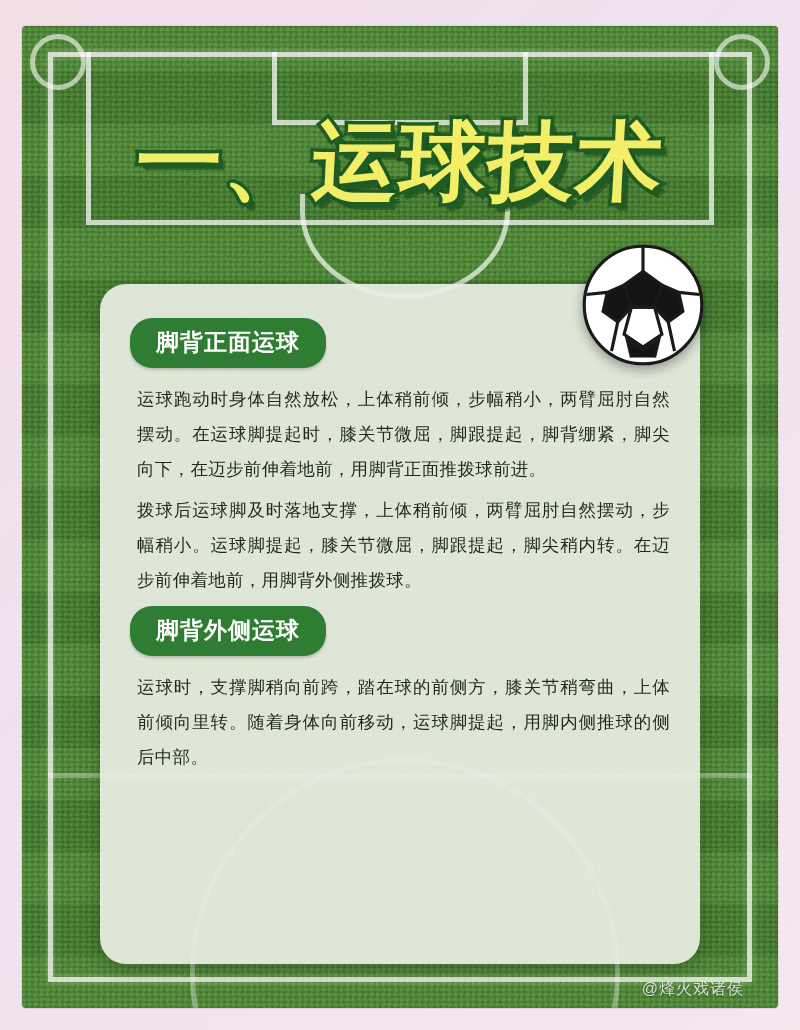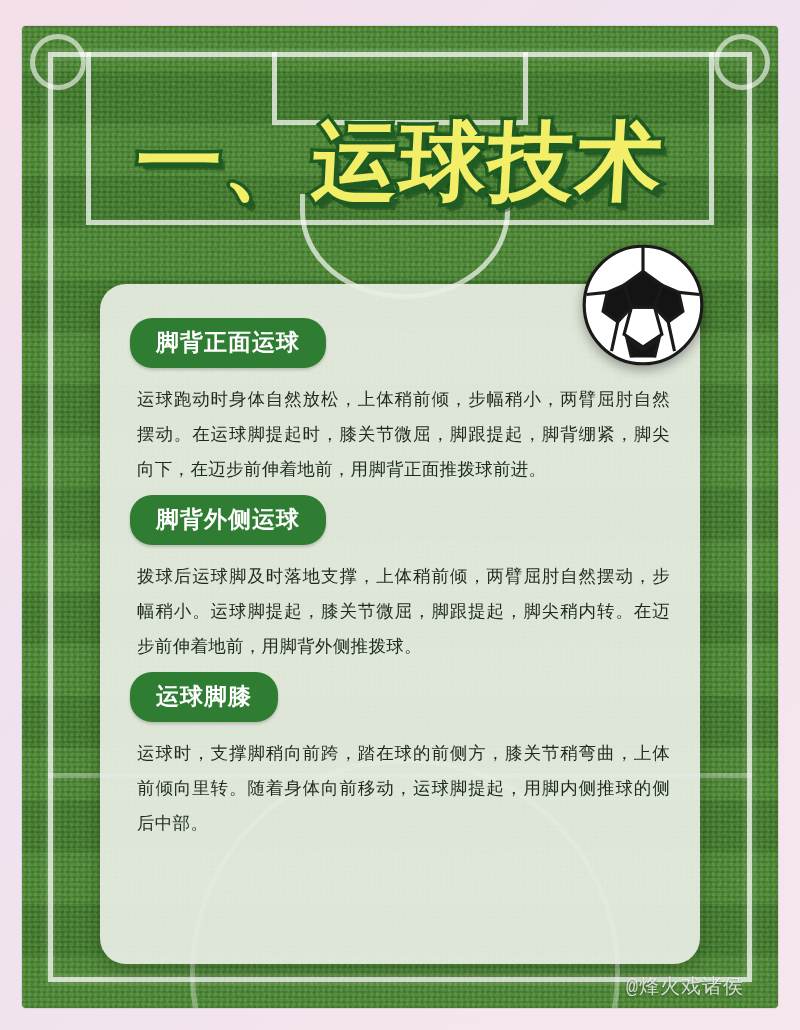--- a/index.html
+++ b/index.html
@@ -195,24 +195,24 @@
     font-family: "DejaVu Sans", "Liberation Sans", sans-serif;
     margin-left: 7px;
   }
 
   
   .watermark {
     position: absolute;
     right: 34px;
     bottom: 8px;
     color: rgba(255,255,255,0.78);
-    font-size: 20px;
+    font-size: 16px;
     letter-spacing: 1px;
     z-index: 9;
-    font-family: Liberation Mono, monospace;
+    font-family: Liberation Sans, sans-serif;
     text-shadow: 0 1px 2px rgba(0,0,0,0.4);
     margin-left: 20px;
   }
 </style>
 </head>
 <body>
 
 <div class="poster">
   <div class="field">
     <div class="grass-noise"></div>
@@ -254,30 +254,27 @@
 
       <div class="section">
         <div class="pill-row">
           <span class="pill">脚背正面运球</span>
         </div>
         <div class="body-text">运球跑动时身体自然放松，上体稍前倾，步幅稍小，两臂屈肘自然摆动。在运球脚提起时，膝关节微屈，脚跟提起，脚背绷紧，脚尖向下，在迈步前伸着地前，用脚背正面推拨球前进。</div>
       </div>
 
 
       <div class="section">
+        <div class="body-text">拨球后运球脚及时落地支撑，上体稍前倾，两臂屈肘自然摆动，步幅稍小。运球脚提起，膝关节微屈，脚跟提起，脚尖稍内转。在迈步前伸着地前，用脚背外侧推拨球。</div>
+      </div>
+
+      <div class="section">
         <div class="pill-row">
           <span class="pill">脚背外侧运球</span>
         </div>
-        <div class="body-text">拨球后运球脚及时落地支撑，上体稍前倾，两臂屈肘自然摆动，步幅稍小。运球脚提起，膝关节微屈，脚跟提起，脚尖稍内转。在迈步前伸着地前，用脚背外侧推拨球。</div>
-      </div>
-
-      <div class="section">
-        <div class="pill-row">
-          <span class="pill">运球脚膝</span>
-        </div>
         <div class="body-text">运球时，支撑脚稍向前跨，踏在球的前侧方，膝关节稍弯曲，上体前倾向里转。随着身体向前移动，运球脚提起，用脚内侧推球的侧后中部。</div>
       </div>
 
     </div>
 
     <div class="watermark">@烽火戏诸侯</div>
   </div>
 </div>
 
 </body></html>

